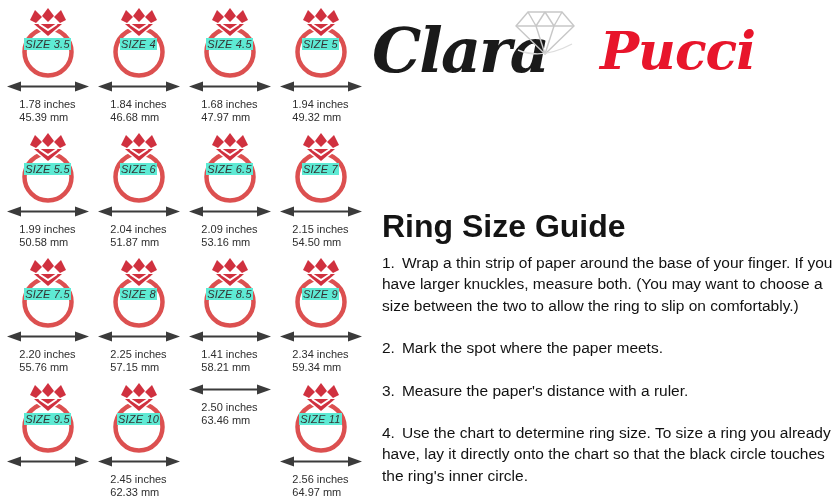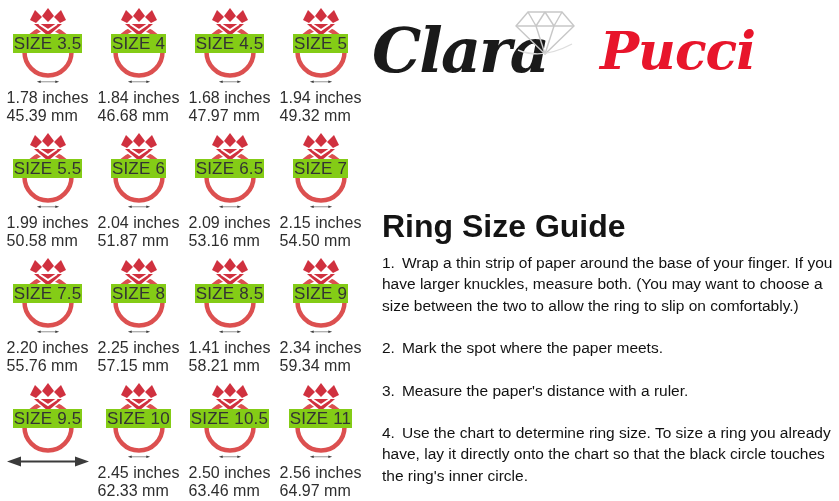--- a/index.html
+++ b/index.html
@@ -8,24 +8,24 @@
   .page { position:relative; width:839px; height:501px; background:#fff; }
 
   
   .grid { position:absolute; left:2px; top:0; width:366px; height:500px;
           display:grid; grid-template-columns:repeat(4,91px); grid-auto-rows:125px; }
   .cell { display:flex; flex-direction:column; align-items:center; padding-top:7px; }
   .ringwrap { position:relative; width:84px; height:72px; flex:0 0 auto; }
   .ringwrap svg { display:block; }
   .size-label { position:absolute; left:0; top:27px; width:100%; text-align:center;
                 pointer-events:none; }
-  .size-label span { background:#84cc16; font-size:17px; color:#333; letter-spacing:0.2px;
-                     padding:0 1px; white-space:nowrap; }
+  .size-label span { background:#5eead4; font-size:11px; color:#333; letter-spacing:0.2px;
+                     padding:0 1px; white-space:nowrap;font-style:italic; }
   .arrow-svg { margin-top:1px; }
-  .meas { margin-top:5px; font-size:16px; line-height:1.14; color:#2e2e2e;
+  .meas { margin-top:5px; font-size:11px; line-height:1.14; color:#2e2e2e;
           text-align:left; }
 
   
   .logo { position:absolute; left:372px; top:4px; width:400px; height:104px; }
   .logo .clara { position:absolute; left:0; top:10px; font-family:"DejaVu Serif", serif;
                  font-style:italic; font-weight:bold; font-size:62px; color:#1a1a1a;
                  letter-spacing:-2px;text-align:center; }
   .logo .pucci { position:absolute; left:228px; top:16px; font-family:"DejaVu Serif", serif;
                  font-style:italic; font-weight:bold; font-size:52px; letter-spacing:-1px; }
   .logo .logo-diamond { position:absolute; left:142px; top:4px; }
@@ -398,34 +398,20 @@
           <polygon points="1,6.5 15,1.5 15,11.5" fill="#3B3B3B"></polygon>
           <polygon points="83,6.5 69,1.5 69,11.5" fill="#3B3B3B"></polygon>
         </svg>
         <div class="meas">
           <div>2.45 inches</div>
           <div>62.33 mm</div>
         </div>
       </div>
 
       <div class="cell">
-        <div class="ringwrap">
-          <svg width="84" height="72" viewBox="0 0 84 72">
-            <circle cx="42" cy="45" r="23.5" fill="none" stroke-width="4.5" stroke="#DC5050"></circle>
-            <polygon points="23,0 61,0 61,16 42,30 23,16" fill="#ffffff"></polygon>
-            <polygon points="24,13 29,3 36,10 30,16" fill="#D0313F"></polygon>
-            <polygon points="36,9 42,1 48,9 42,15" fill="#D0313F"></polygon>
-            <polygon points="48,10 55,3 60,13 54,16" fill="#D0313F"></polygon>
-            <polygon points="28,17 56,17 42,29" fill="#D0313F"></polygon>
-            <path d="M33,17 L42,23 L51,17" fill="none" stroke="#ffffff" stroke-width="2"></path>
-          </svg>
-          <div class="size-label">
-            <span>SIZE 10.5</span>
-          </div>
-        </div>
         <svg class="arrow-svg" width="84" height="13" viewBox="0 0 84 13">
           <line x1="10" y1="6.5" x2="74" y2="6.5" stroke-width="2" stroke="#3B3B3B"></line>
           <polygon points="1,6.5 15,1.5 15,11.5" fill="#3B3B3B"></polygon>
           <polygon points="83,6.5 69,1.5 69,11.5" fill="#3B3B3B"></polygon>
         </svg>
         <div class="meas">
           <div>2.50 inches</div>
           <div>63.46 mm</div>
         </div>
       </div>

